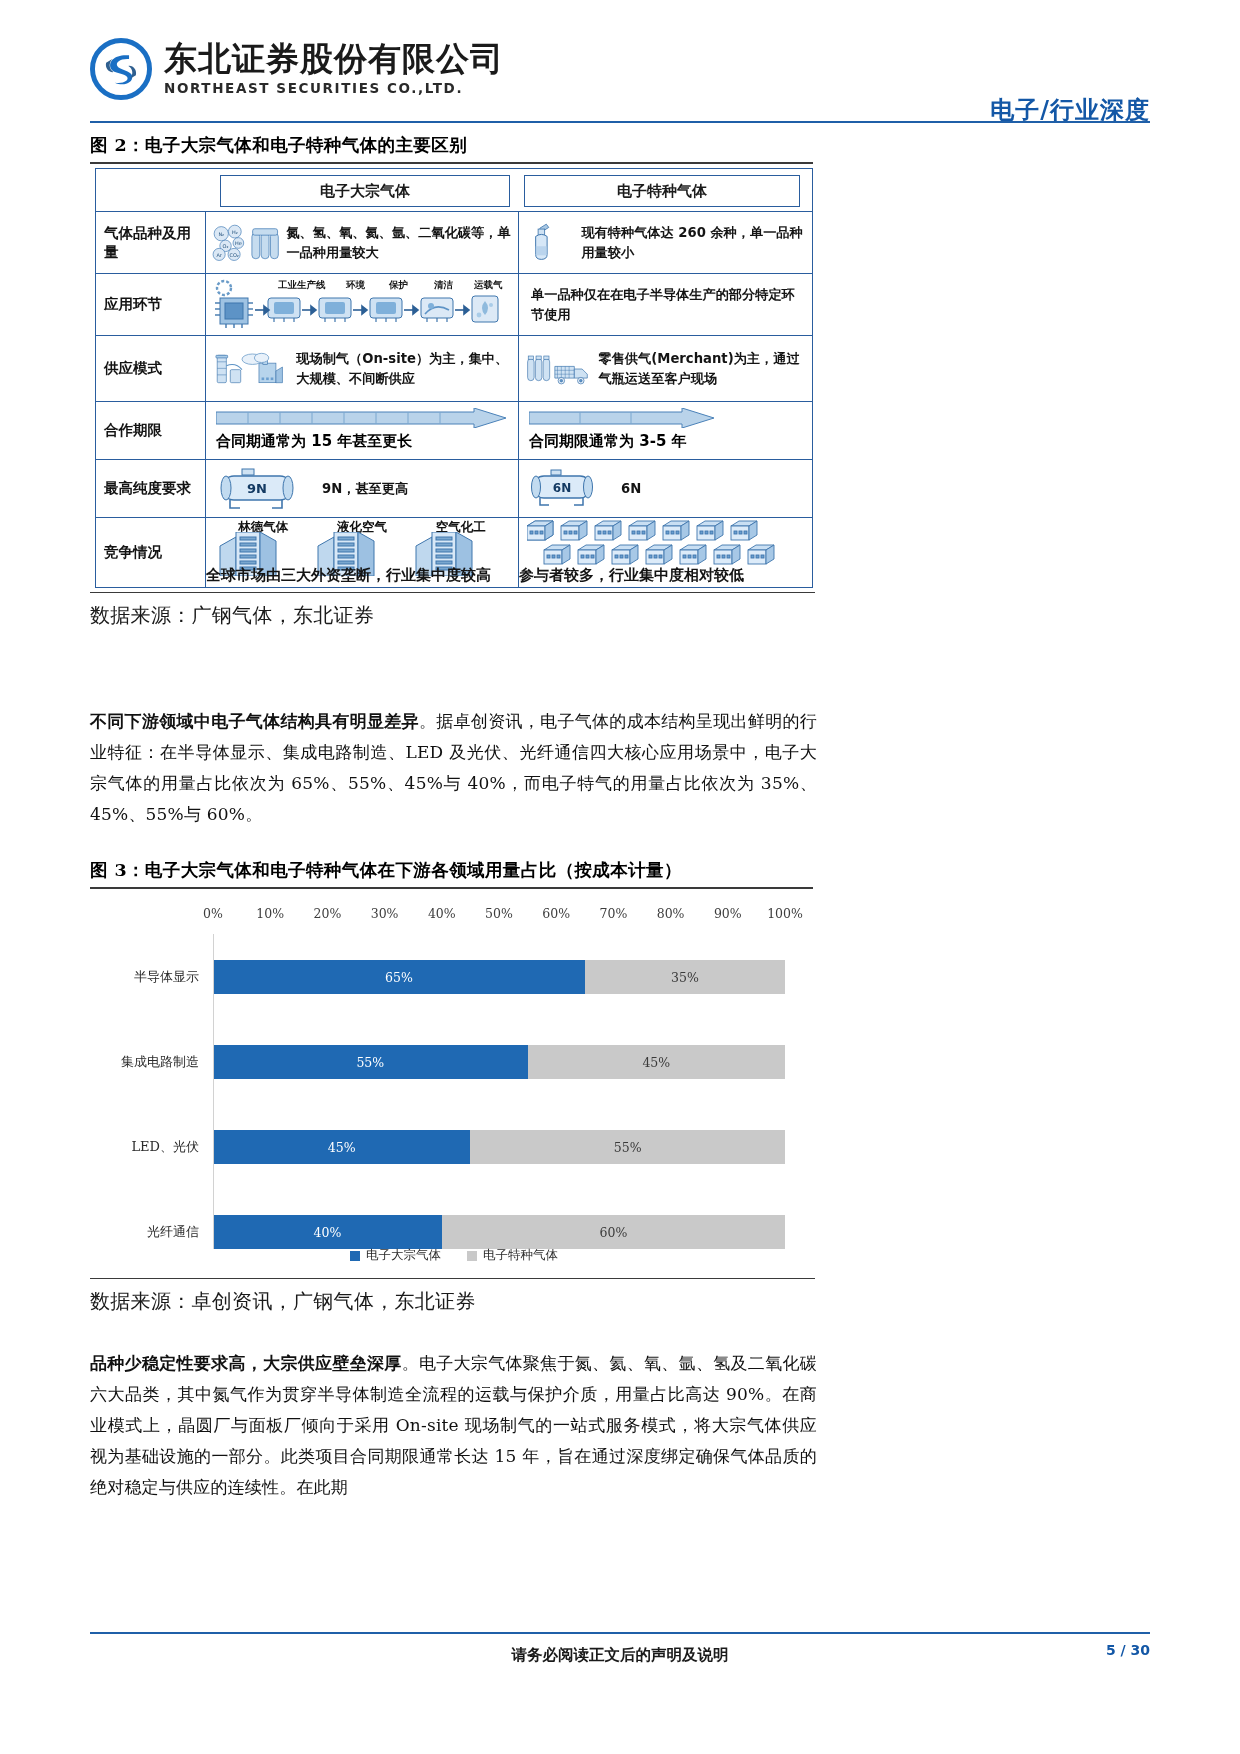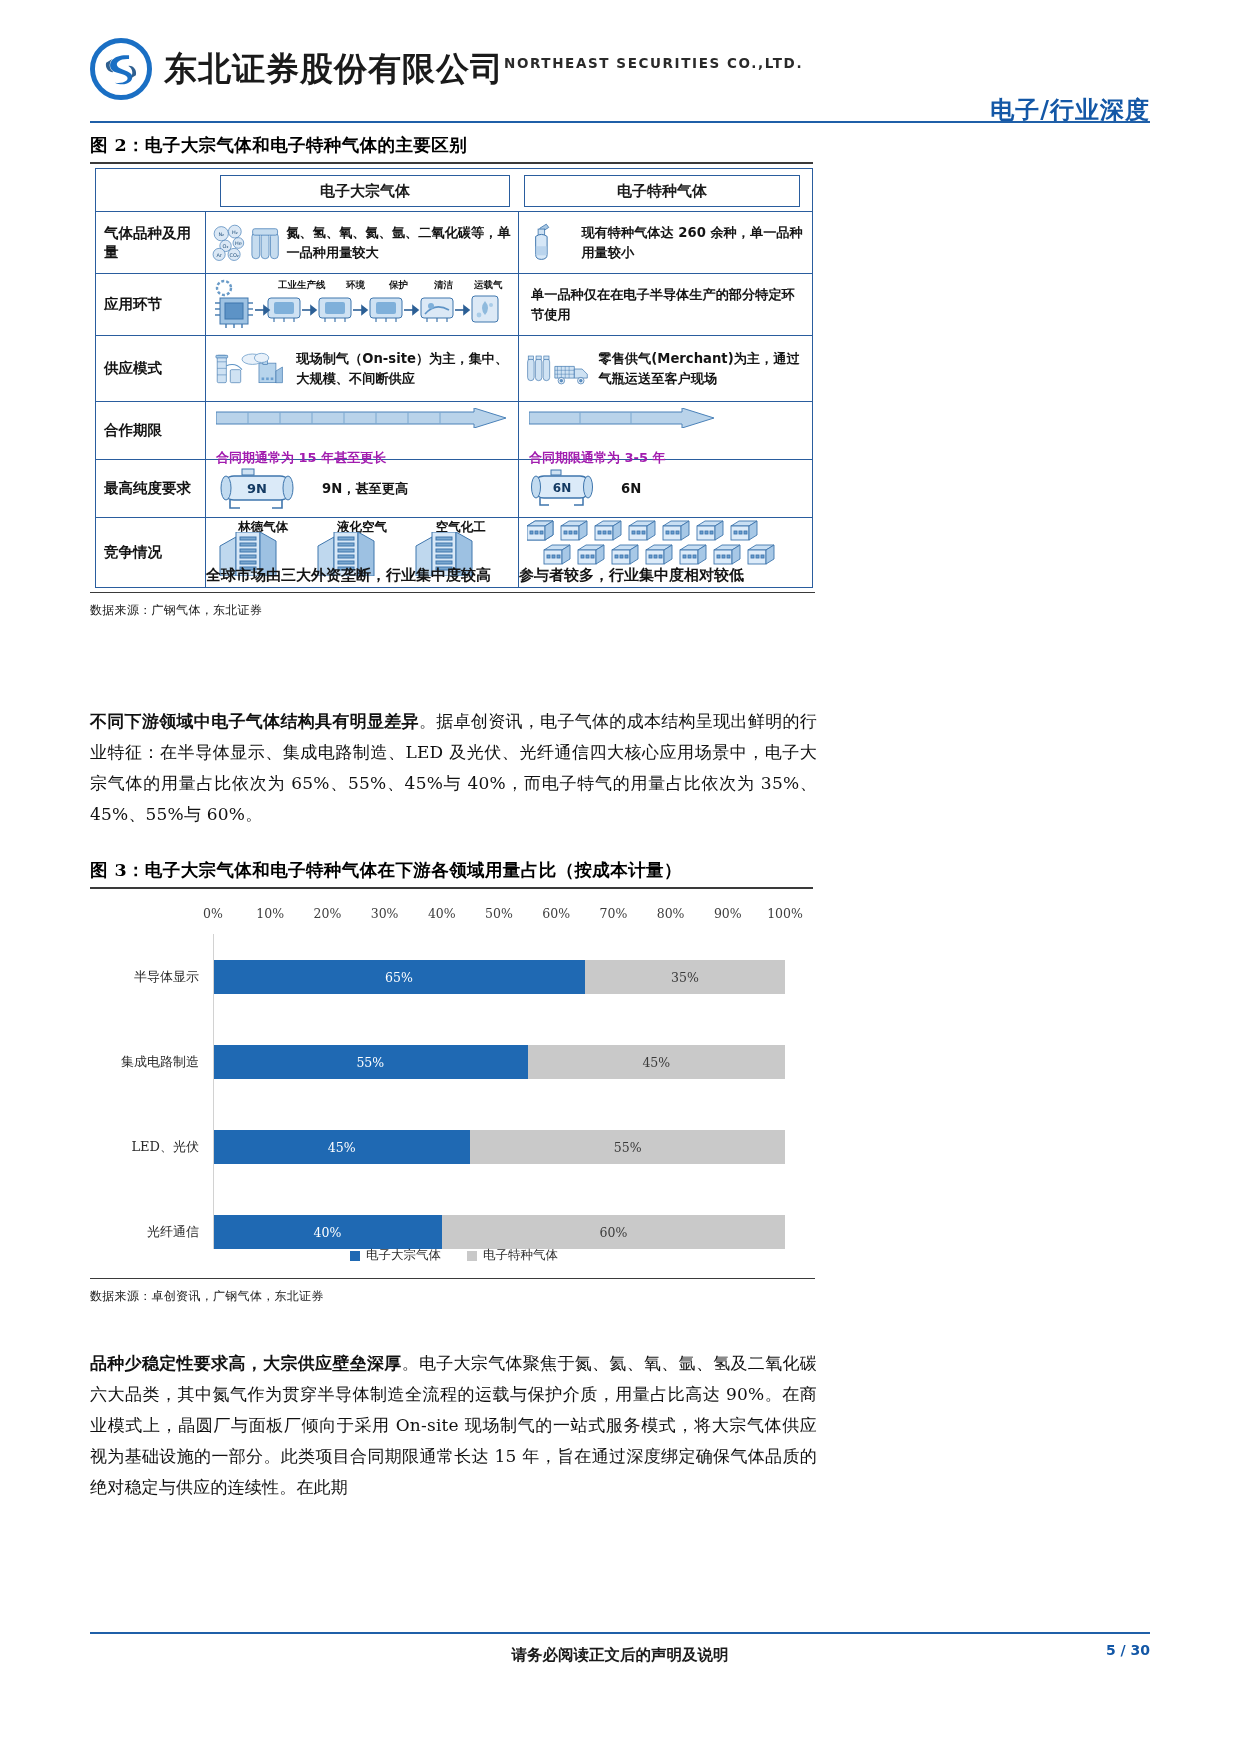--- a/index.html
+++ b/index.html
@@ -10,21 +10,21 @@
     color:#000;
     position:relative;
     overflow:hidden;
   }
   .page{position:relative;width:1240px;height:1754px;box-sizing:border-box;}
 
   
   .header{position:absolute;left:90px;top:38px;width:1060px;height:78px;}
   .logo-wrap{position:absolute;left:0;top:0;display:flex;align-items:center;}
   .logo-mark{width:62px;height:62px;flex:0 0 62px;}
-  .logo-text{margin-left:12px;display:flex;flex-direction:row;justify-content:center;}
+  .logo-text{margin-left:12px;display:flex;flex-direction:column;justify-content:center;}
   .logo-cn{
     font-family:"DejaVu Sans","Liberation Sans",sans-serif;
     font-weight:bold;font-size:33px;letter-spacing:1px;color:#1a1a1a;line-height:1.05;
   }
   .logo-en{
     font-family:"DejaVu Sans","Liberation Sans",sans-serif;
     font-weight:bold;font-size:13.5px;letter-spacing:1.6px;color:#2a2a2a;margin-top:3px;
   }
   .header-right{
     position:absolute;right:0;top:36px;
@@ -67,34 +67,34 @@
   
   .purity-label{
     font-family:"DejaVu Sans","Liberation Sans",sans-serif;
     font-weight:bold;font-size:13px;color:#143a63;
   }
 
   
   .arrow-cell{padding:6px 10px 4px 10px;box-sizing:border-box;}
   .arrow-cap{
     font-family:"DejaVu Sans","Liberation Sans",sans-serif;
-    font-weight:bold;font-size:13px;color:#a21caf;margin-top:17px;
+    font-weight:bold;font-size:15px;color:#000000;margin-top:0;
   }
 
   .comp-cap{
     font-family:"DejaVu Sans","Liberation Sans",sans-serif;
     font-weight:bold;font-size:15px;color:#141414;margin-top:2px;
   }
   .comp-names{display:flex;justify-content:space-around;
     font-family:"DejaVu Sans","Liberation Sans",sans-serif;font-weight:bold;font-size:12.5px;color:#111;}
 
   
   .src{
     font-family:"DejaVu Serif","Liberation Serif",serif;
-    font-size:12px;color:#1a1a1a;letter-spacing:.3px;
+    font-size:20px;color:#1a1a1a;letter-spacing:.3px;
   }
   .src-rule{height:1.2px;background:#3a3a3a;}
 
   
   .para{
     font-family:"DejaVu Serif","Liberation Serif",serif;
     font-size:17px;line-height:31px;color:#111;text-align:justify;letter-spacing:.2px;
   }
   .para b{font-weight:bold;}
 

